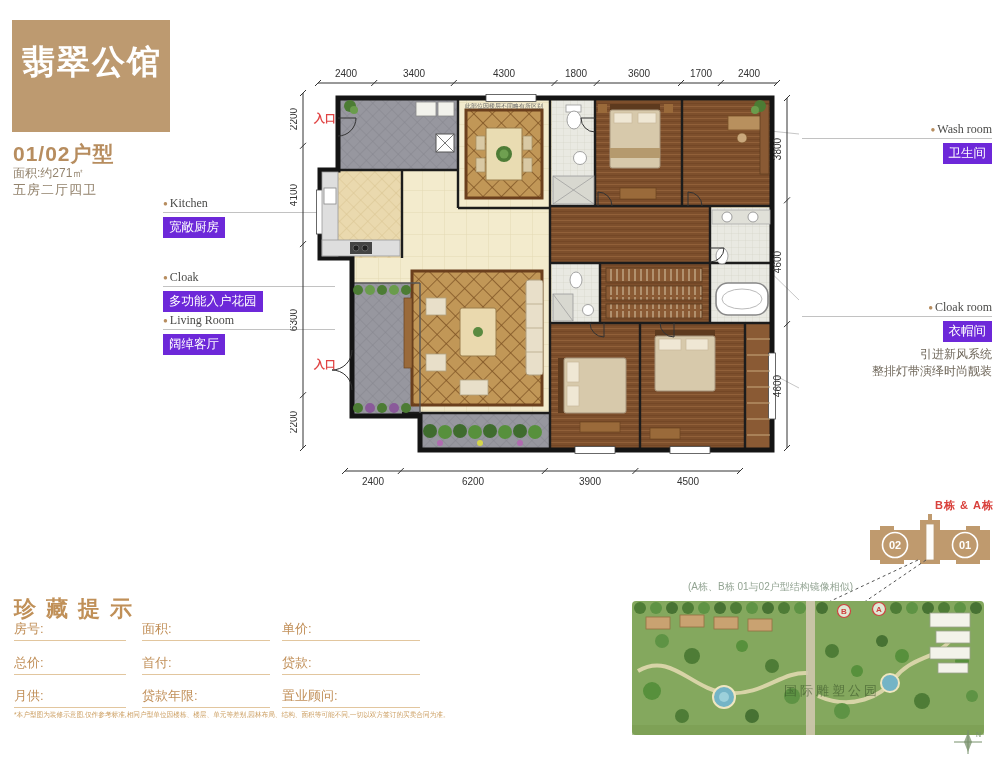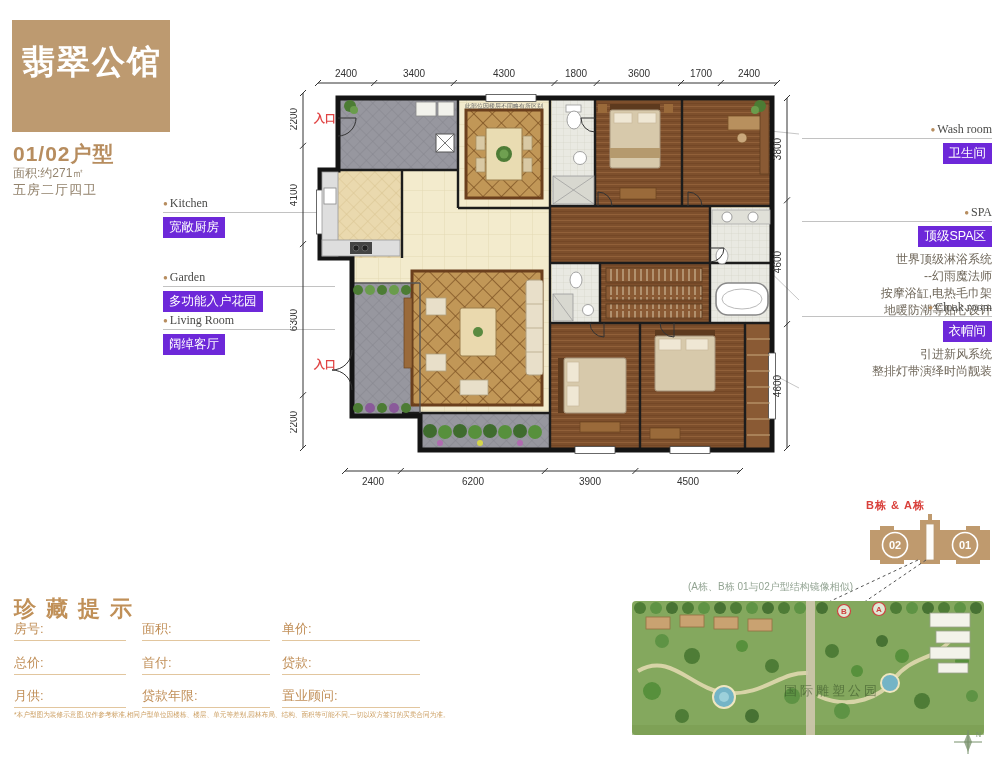--- a/index.html
+++ b/index.html
@@ -28,21 +28,21 @@
   .bullets{position:absolute;left:352px;top:500px;width:420px;color:#c38a52;font-size:13px;}
   .bullets div{line-height:20.5px;}
   .bullets div::before{content:"• ";font-size:11px;}
   
   .form-title{position:absolute;left:14px;top:594px;font-family:"Liberation Serif",serif;
               font-weight:bold;font-size:22px;color:#c09058;letter-spacing:10px;}
   .fcell{position:absolute;height:20px;border-bottom:1px solid #e2c69e;color:#c18f58;font-size:13px;}
   .disclaimer{position:absolute;left:14px;top:710px;width:440px;font-size:7px;color:#cda064;
               white-space:nowrap;transform:scale(.95,1);transform-origin:left top;}
   
-  .locator-label{position:absolute;left:866px;top:498px;width:128px;text-align:left;
+  .locator-label{position:absolute;left:866px;top:498px;width:128px;text-align:right;
                  color:#d9413c;font-weight:bold;font-size:11px;letter-spacing:1px;}
   .locator-caption{position:absolute;left:688px;top:580px;font-size:10px;color:#93a493;}
   .abs{position:absolute;}
   svg text{font-family:"Liberation Sans",sans-serif;}
 </style>
 </head>
 <body>
 
 <div class="page">
 
@@ -51,41 +51,31 @@
   </div>
   <div class="unit-type">01/02户型</div>
   <div class="unit-area">面积:约271㎡</div>
   <div class="unit-rooms">五房二厅四卫</div>
 
   <div class="feat feat-left" style="top:196px">
     <div class="en rule">Kitchen</div>
     <span class="badge">宽敞厨房</span>
   </div>
   <div class="feat feat-left" style="top:270px">
-    <div class="en rule">Garden</div>
+    <div class="en rule">Cloak</div>
     <span class="badge">多功能入户花园</span>
   </div>
   <div class="feat feat-left" style="top:313px">
     <div class="en rule">Living Room</div>
     <span class="badge">阔绰客厅</span>
   </div>
 
   <div class="feat feat-right" style="top:122px">
     <div class="en rule">Wash room</div>
     <span class="badge">卫生间</span>
-  </div>
-  <div class="feat feat-right" style="top:205px">
-    <div class="en rule">SPA</div>
-    <span class="badge">顶级SPA区</span>
-    <div class="lines">
-      <div>世界顶级淋浴系统</div>
-      <div>--幻雨魔法师</div>
-      <div>按摩浴缸,电热毛巾架</div>
-      <div>地暖防潮等贴心设计</div>
-    </div>
   </div>
   <div class="feat feat-right" style="top:300px">
     <div class="en rule">Cloak room</div>
     <span class="badge">衣帽间</span>
     <div class="lines">
       <div>引进新风系统</div>
       <div>整排灯带演绎时尚靓装</div>
     </div>
   </div>
 

